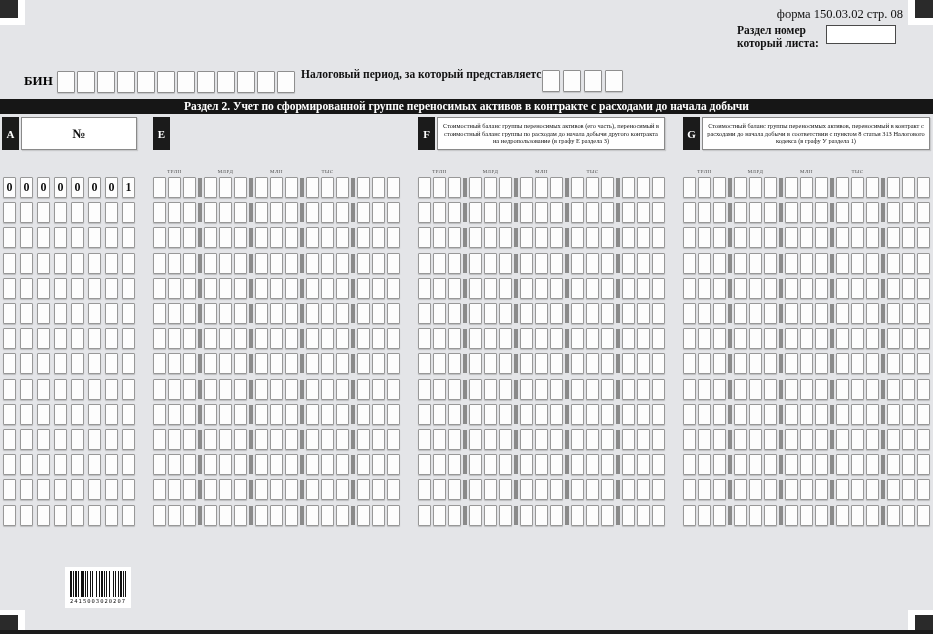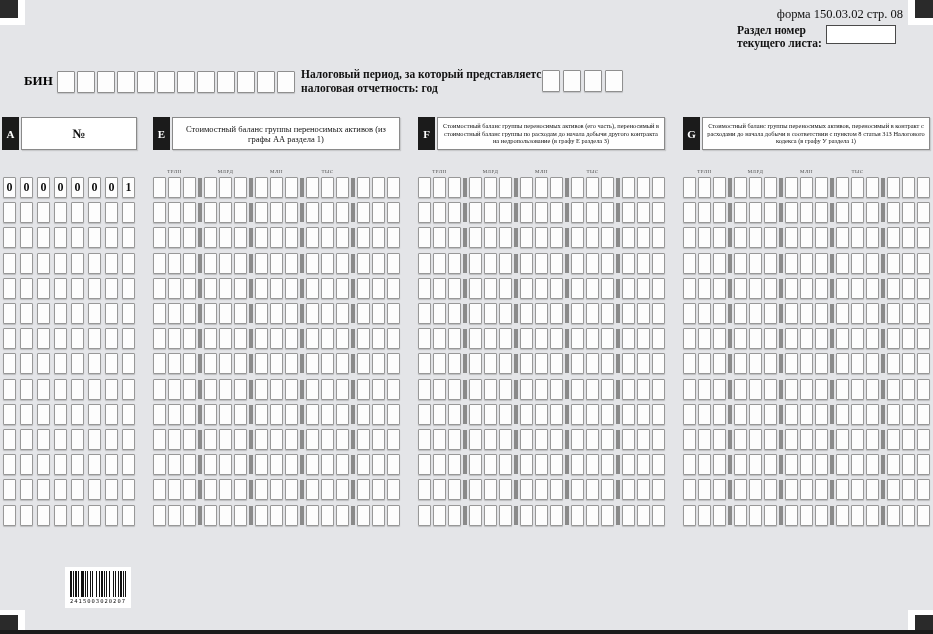--- a/index.html
+++ b/index.html
@@ -62,21 +62,21 @@
   <div class="corner" style="left:915px;top:0;width:18px;height:18px;"></div>
   <div class="corner-backing" style="left:0;top:610px;width:25px;height:24px;"></div>
   <div class="corner" style="left:0;top:615px;width:18px;height:16px;"></div>
   <div class="corner-backing" style="left:908px;top:610px;width:25px;height:24px;"></div>
   <div class="corner" style="left:915px;top:615px;width:18px;height:16px;"></div>
   <div class="bottom-strip"></div>
 
   <div class="form-ref">форма 150.03.02 стр. 08</div>
   <div class="sheet-note">
     <div>Раздел номер</div>
-    <div>текущего листа:</div>
+    <div>который листа:</div>
   </div>
   <div class="sheet-box"></div>
 
   <div class="bin-label">БИН</div>
   <div class="cells-flex bin-cells">
       <div class="tcell"></div>
       <div class="tcell"></div>
       <div class="tcell"></div>
       <div class="tcell"></div>
       <div class="tcell"></div>
@@ -84,34 +84,33 @@
       <div class="tcell"></div>
       <div class="tcell"></div>
       <div class="tcell"></div>
       <div class="tcell"></div>
       <div class="tcell"></div>
       <div class="tcell"></div>
     </div>
 
   <div class="period-label">
     <div>Налоговый период, за который представляется</div>
-    <div>налоговая отчетность: год</div>
   </div>
   <div class="cells-flex period-cells">
       <div class="tcell"></div>
       <div class="tcell"></div>
       <div class="tcell"></div>
       <div class="tcell"></div>
     </div>
 
+  <div class="section-bar">Раздел 2. Учет по сформированной группе переносимых активов в контракте с расходами до начала добычи</div>
 
   <div class="hdr-tab tab-a">A</div>
   <div class="hdr-box box-a">№</div>
   <div class="hdr-tab tab-e">E</div>
-  <div class="hdr-box box-e">Стоимостный баланс группы переносимых активов (из графы АА раздела 1)</div>
   <div class="hdr-tab tab-f">F</div>
   <div class="hdr-box box-f">Стоимостный баланс группы переносимых активов (его часть), переносимый в стоимостный баланс группы по расходам до начала добычи другого контракта на недропользование (в графу Е раздела 3)</div>
   <div class="hdr-tab tab-g">G</div>
   <div class="hdr-box box-g">Стоимостный баланс группы переносимых активов, переносимый в контракт с расходами до начала добычи в соответствии с пунктом 8 статьи 313 Налогового кодекса (в графу У раздела 1)</div>
 
   <div class="scale-labels">
       <div class="scale-label" style="left: 153px;">ТРЛН</div>
       <div class="scale-label" style="left: 204px;">МЛРД</div>
       <div class="scale-label" style="left: 255px;">МЛН</div>
       <div class="scale-label" style="left: 306px;">ТЫС</div>

